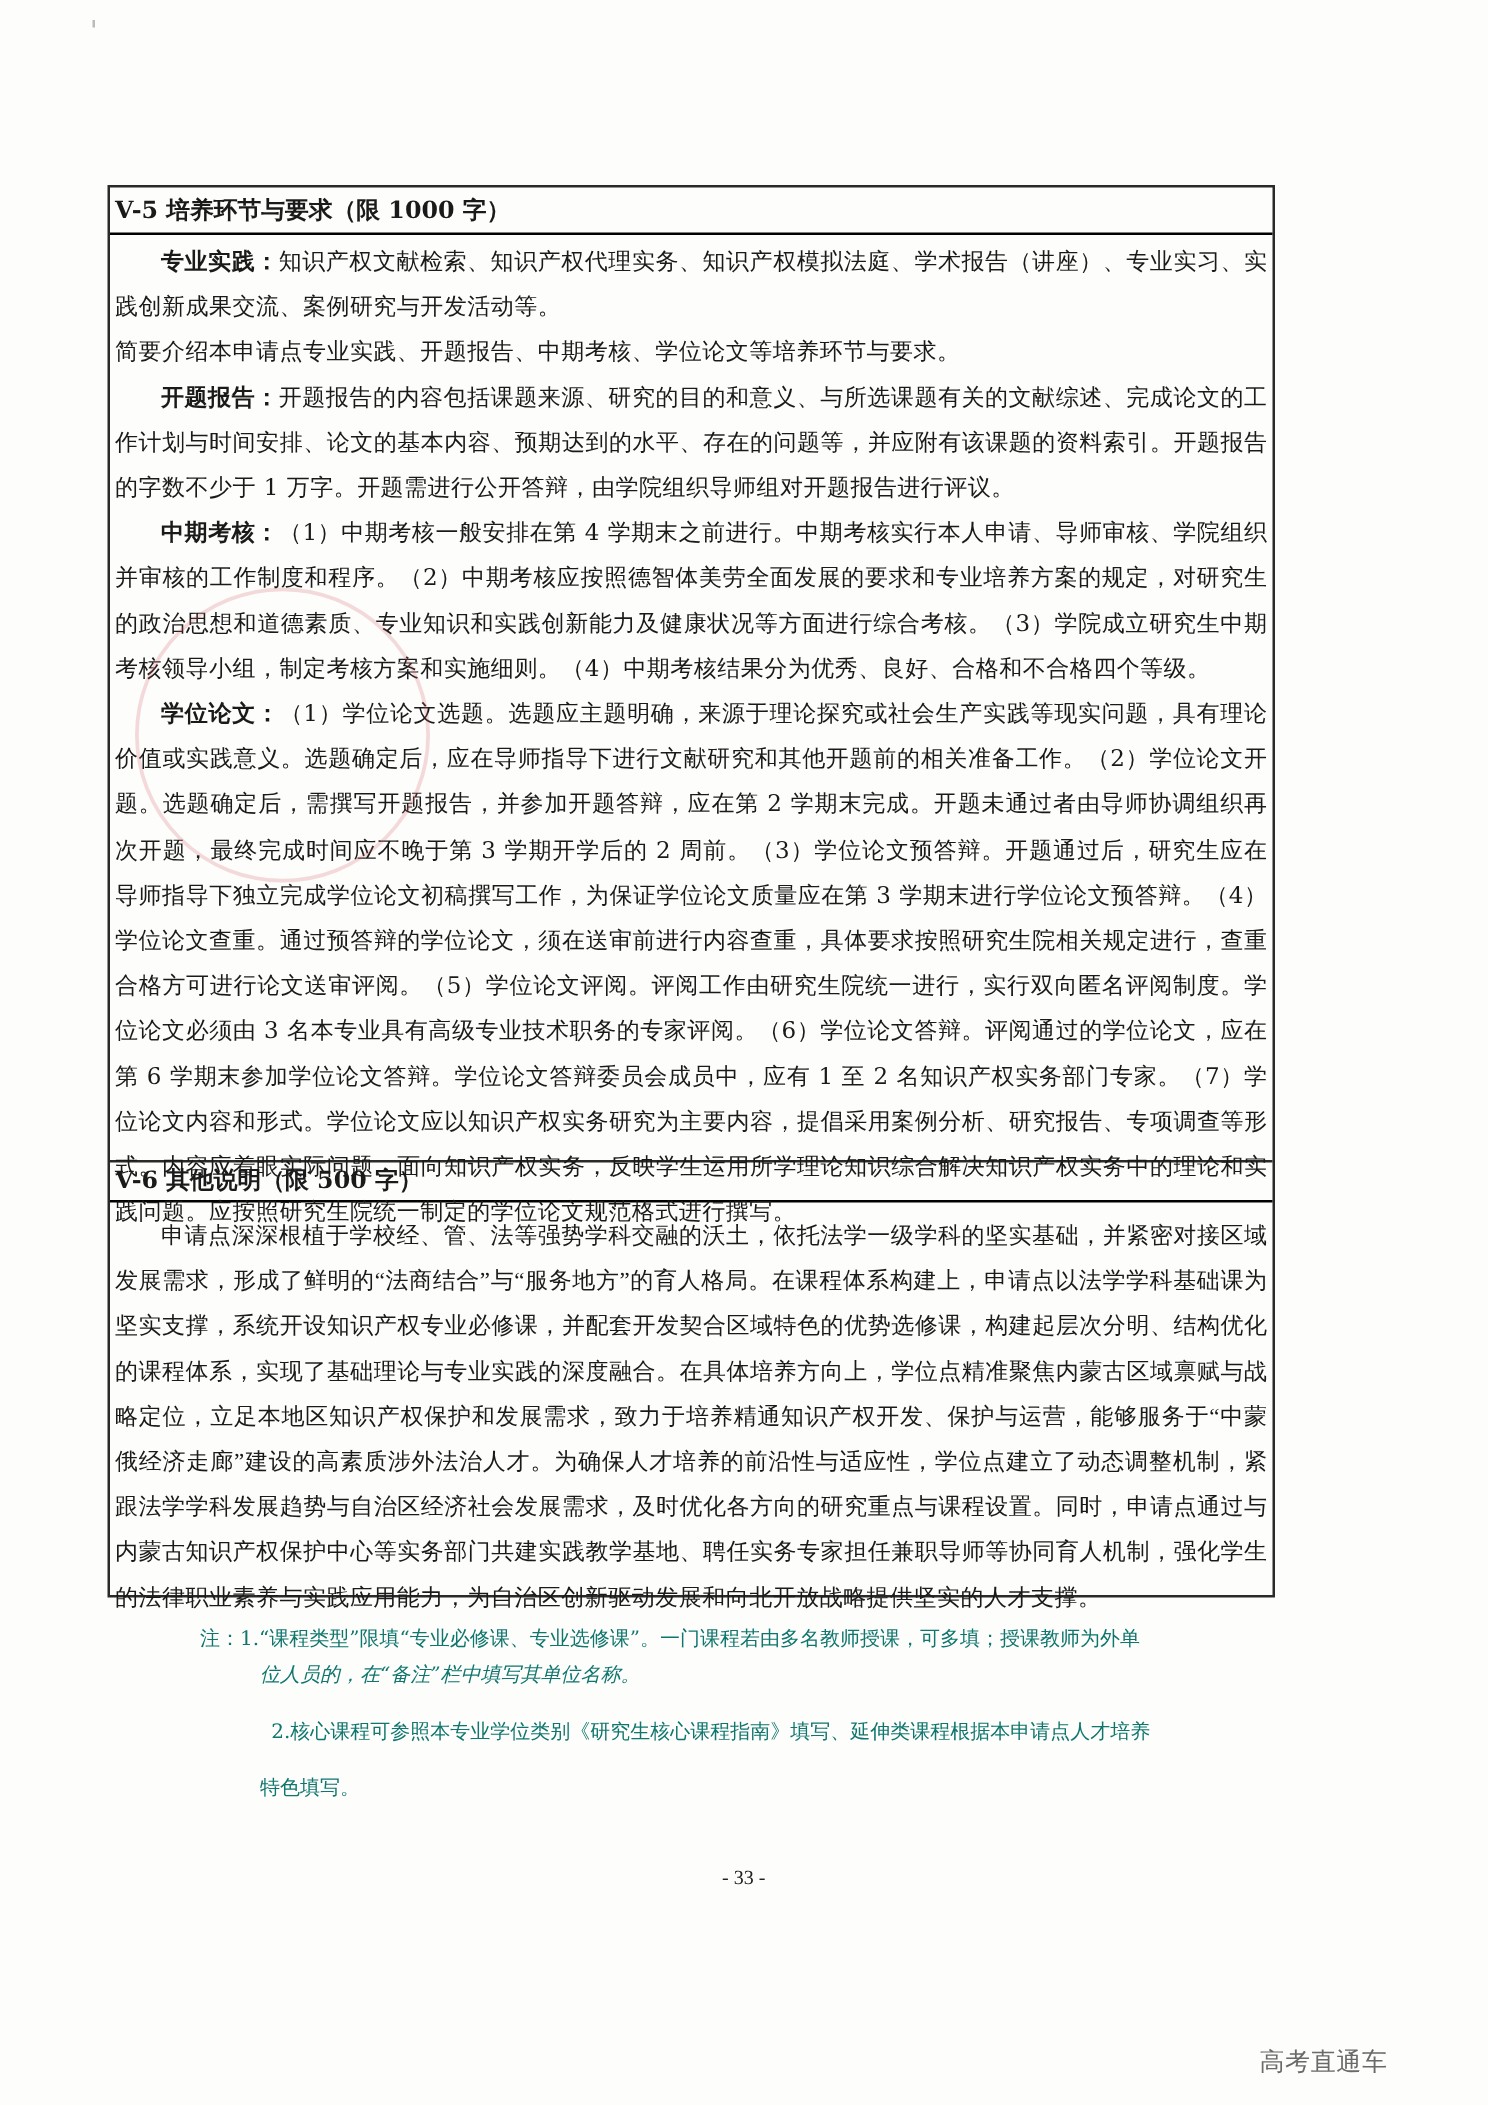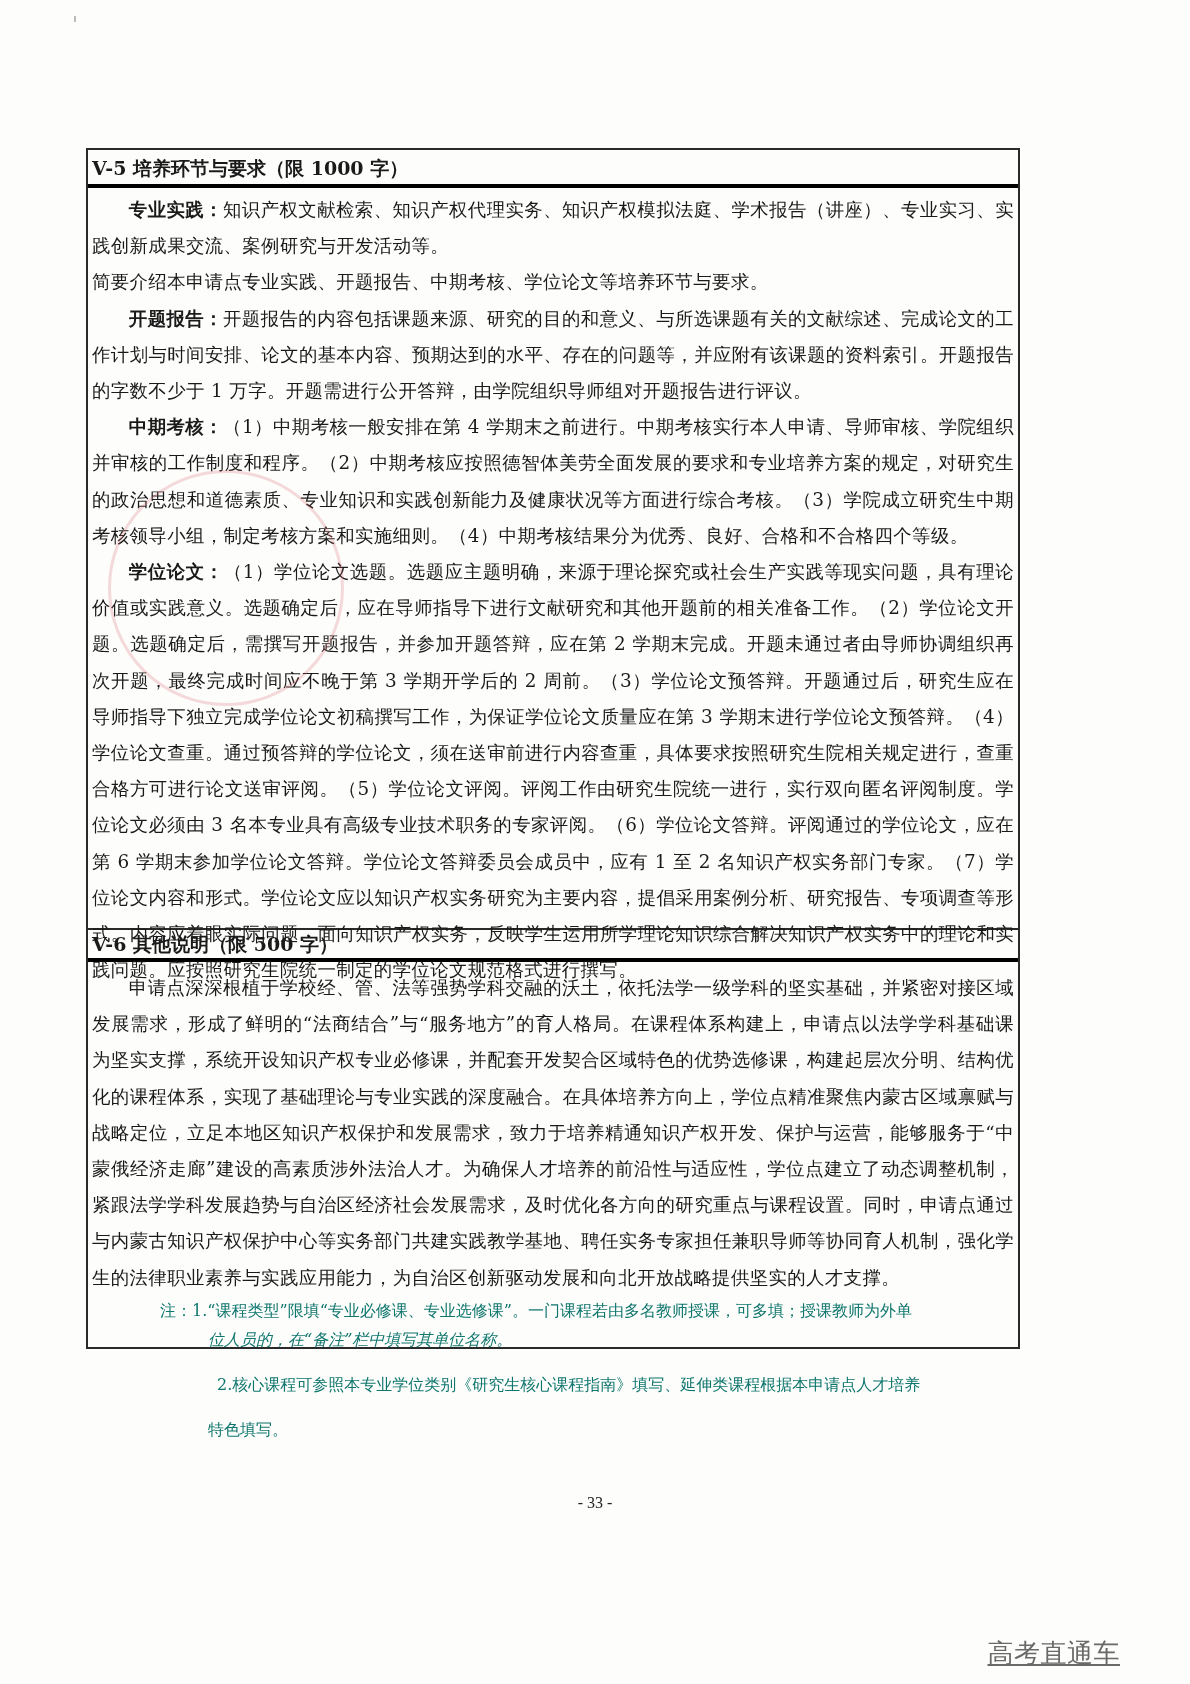--- a/index.html
+++ b/index.html
@@ -20,40 +20,40 @@
     .table {
       position: absolute;
       left: 86px;
       top: 148px;
       width: 934px;
       border: 2px solid #2a2a2a;
       box-sizing: border-box;
     }
     .row-header {
       height: 38px;
-      border-bottom: 4px solid #000000;
+      border-bottom: 2px solid #000000;
       box-sizing: border-box;
       padding: 6px 4px 0 4px;
       font-family: "DejaVu Serif", "Liberation Serif", serif;
       font-weight: bold;
       font-size: 19px;
       line-height: 24px;
     }
     .row-content {
       box-sizing: border-box;
       padding: 4px 4px 4px 4px;
       font-size: 18.4px;
       line-height: 36.2px;
       letter-spacing: 0.4px;
       text-align: justify;
       text-justify: inter-character;
     }
     .v5-content { height: 742px; border-bottom: 2px solid #2a2a2a; }
     .v6-header { height: 32px; padding-top: 2px; }
-    .v6-content { height: 385px; padding-top: 8px; }
+    .v6-content { height: 314px; padding-top: 8px; font-family: Liberation Serif, serif; }
     .para { margin: 0; }
     .indent { text-indent: 2em; }
     .bold { font-weight: bold; }
     .notes {
       position: absolute;
       left: 160px;
       top: 1296px;
       width: 800px;
       font-size: 16px;
       line-height: 29px;
@@ -68,27 +68,26 @@
       position: absolute;
       left: 0; width: 1190px;
       top: 1494px;
       text-align: center;
       font-size: 16px;
       color: #222;
       font-family: "Liberation Serif", serif;
     }
     .watermark {
       position: absolute;
-      right: 70px;
+      right: 80px;
       top: 1636px;
       font-family: "DejaVu Sans", sans-serif;
-      font-size: 26px;
+      font-size: 20px;
       color: #6a6a6a;
       letter-spacing: 0.5px;
-      text-decoration: underline;
     }
     .stamp {
       position: absolute;
       left: 108px;
       top: 470px;
       width: 230px;
       height: 230px;
       border-radius: 50%;
       border: 3px solid rgba(214, 90, 100, 0.22);
       pointer-events: none;

